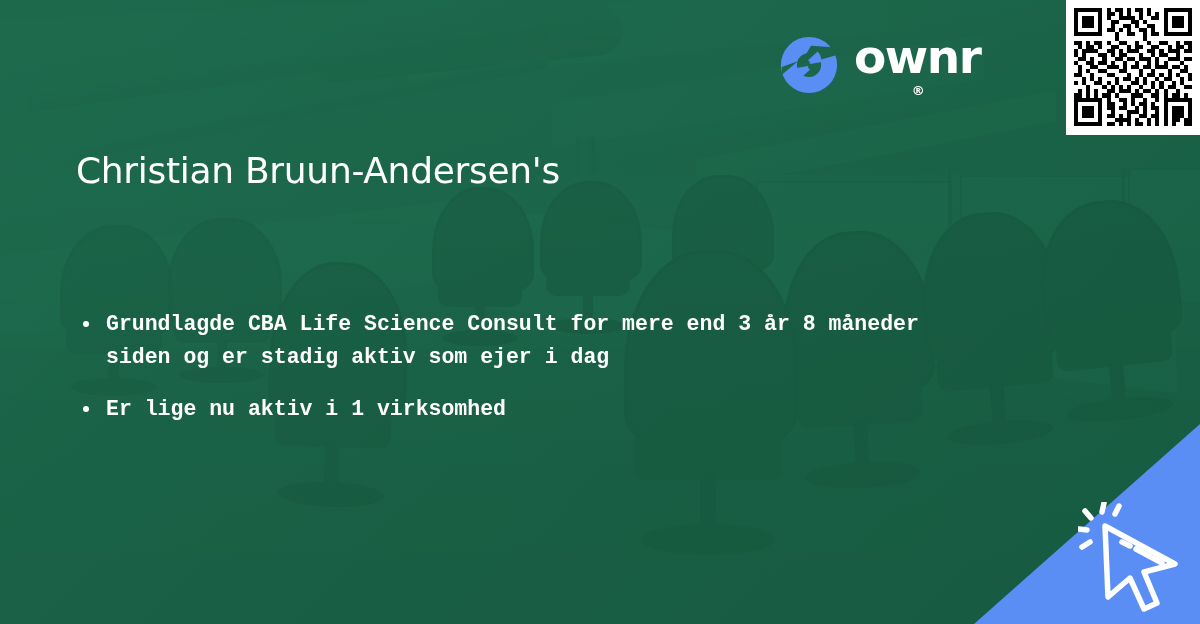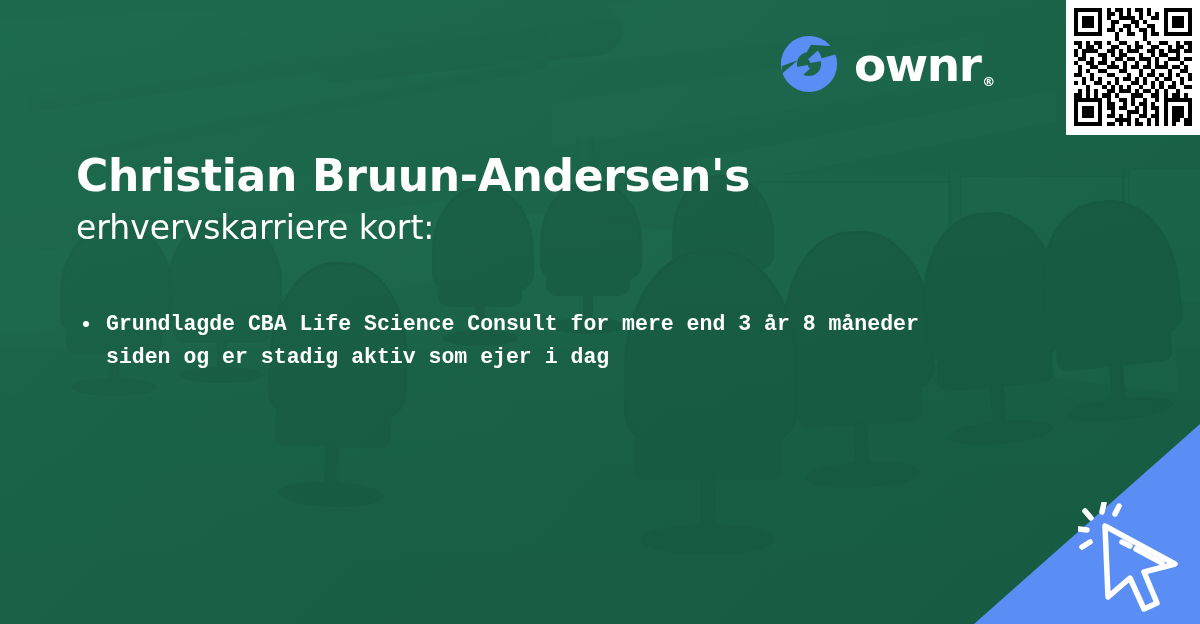--- a/index.html
+++ b/index.html
@@ -170,22 +170,22 @@
     inset: 0;
     color: #ffffff;
   }
   .headline {
     position: absolute;
     left: 76px;
     top: 150px;
     width: 760px;
   }
   .headline .l1 {
-    font-size: 44px;
-    font-weight: 700;
+    font-size: 36px;
+    font-weight: 400;
     letter-spacing: -0.3px;
     line-height: 1.18;
     margin: 0 0 6px 0;
   }
   .headline .l2 {
     font-size: 33px;
     font-weight: 400;
     line-height: 1.2;
     margin: 0;
   }
@@ -224,26 +224,27 @@
     position: absolute;
     left: 778px;
     top: 33px;
     display: flex;
     align-items: center;
     gap: 14px;
   }
   .logo-mark { width: 62px; height: 62px; display: block; }
   .logo-word {
     display: flex;
-    align-items: flex-end;
+    align-items: center;
     color: #ffffff;
     font-size: 47px;
     font-weight: 800;
     letter-spacing: -1.5px;
     line-height: 1;
+    flex-direction: column;
   }
   .logo-reg {
     font-size: 13px;
     font-weight: 700;
     margin-top: 4px;
     margin-left: 2px;
     letter-spacing: 0;
   }
 
   
@@ -362,25 +363,25 @@
   </div>
 
   <div class="tint"></div>
   <div class="tint2"></div>
   <div class="tint3"></div>
 
   <div class="content">
 
     <div class="headline">
       <p class="l1">Christian Bruun-Andersen's</p>
-      <p class="l2">erhvervskarriere kort:</p>
     </div>
 
     <ul class="bullets">
       <li>Grundlagde CBA Life Science Consult for mere end 3 år 8 måneder siden og er stadig aktiv som ejer i dag</li>
+      <li>Er lige nu aktiv i 1 virksomhed</li>
     </ul>
 
     <div class="logo">
       <svg class="logo-mark" viewBox="0 0 64 64">
         <defs>
           <mask id="swirlmask">
             <rect x="0" y="0" width="64" height="64" fill="#fff"></rect>
             <circle cx="32" cy="32" r="12.5" fill="#000"></circle>
             <path d="M 4 42 L 30 20 L 38 28 L 60 22 L 60 14 L 34 12 L 26 26 L 4 34 Z" fill="#000"></path>
           </mask>

